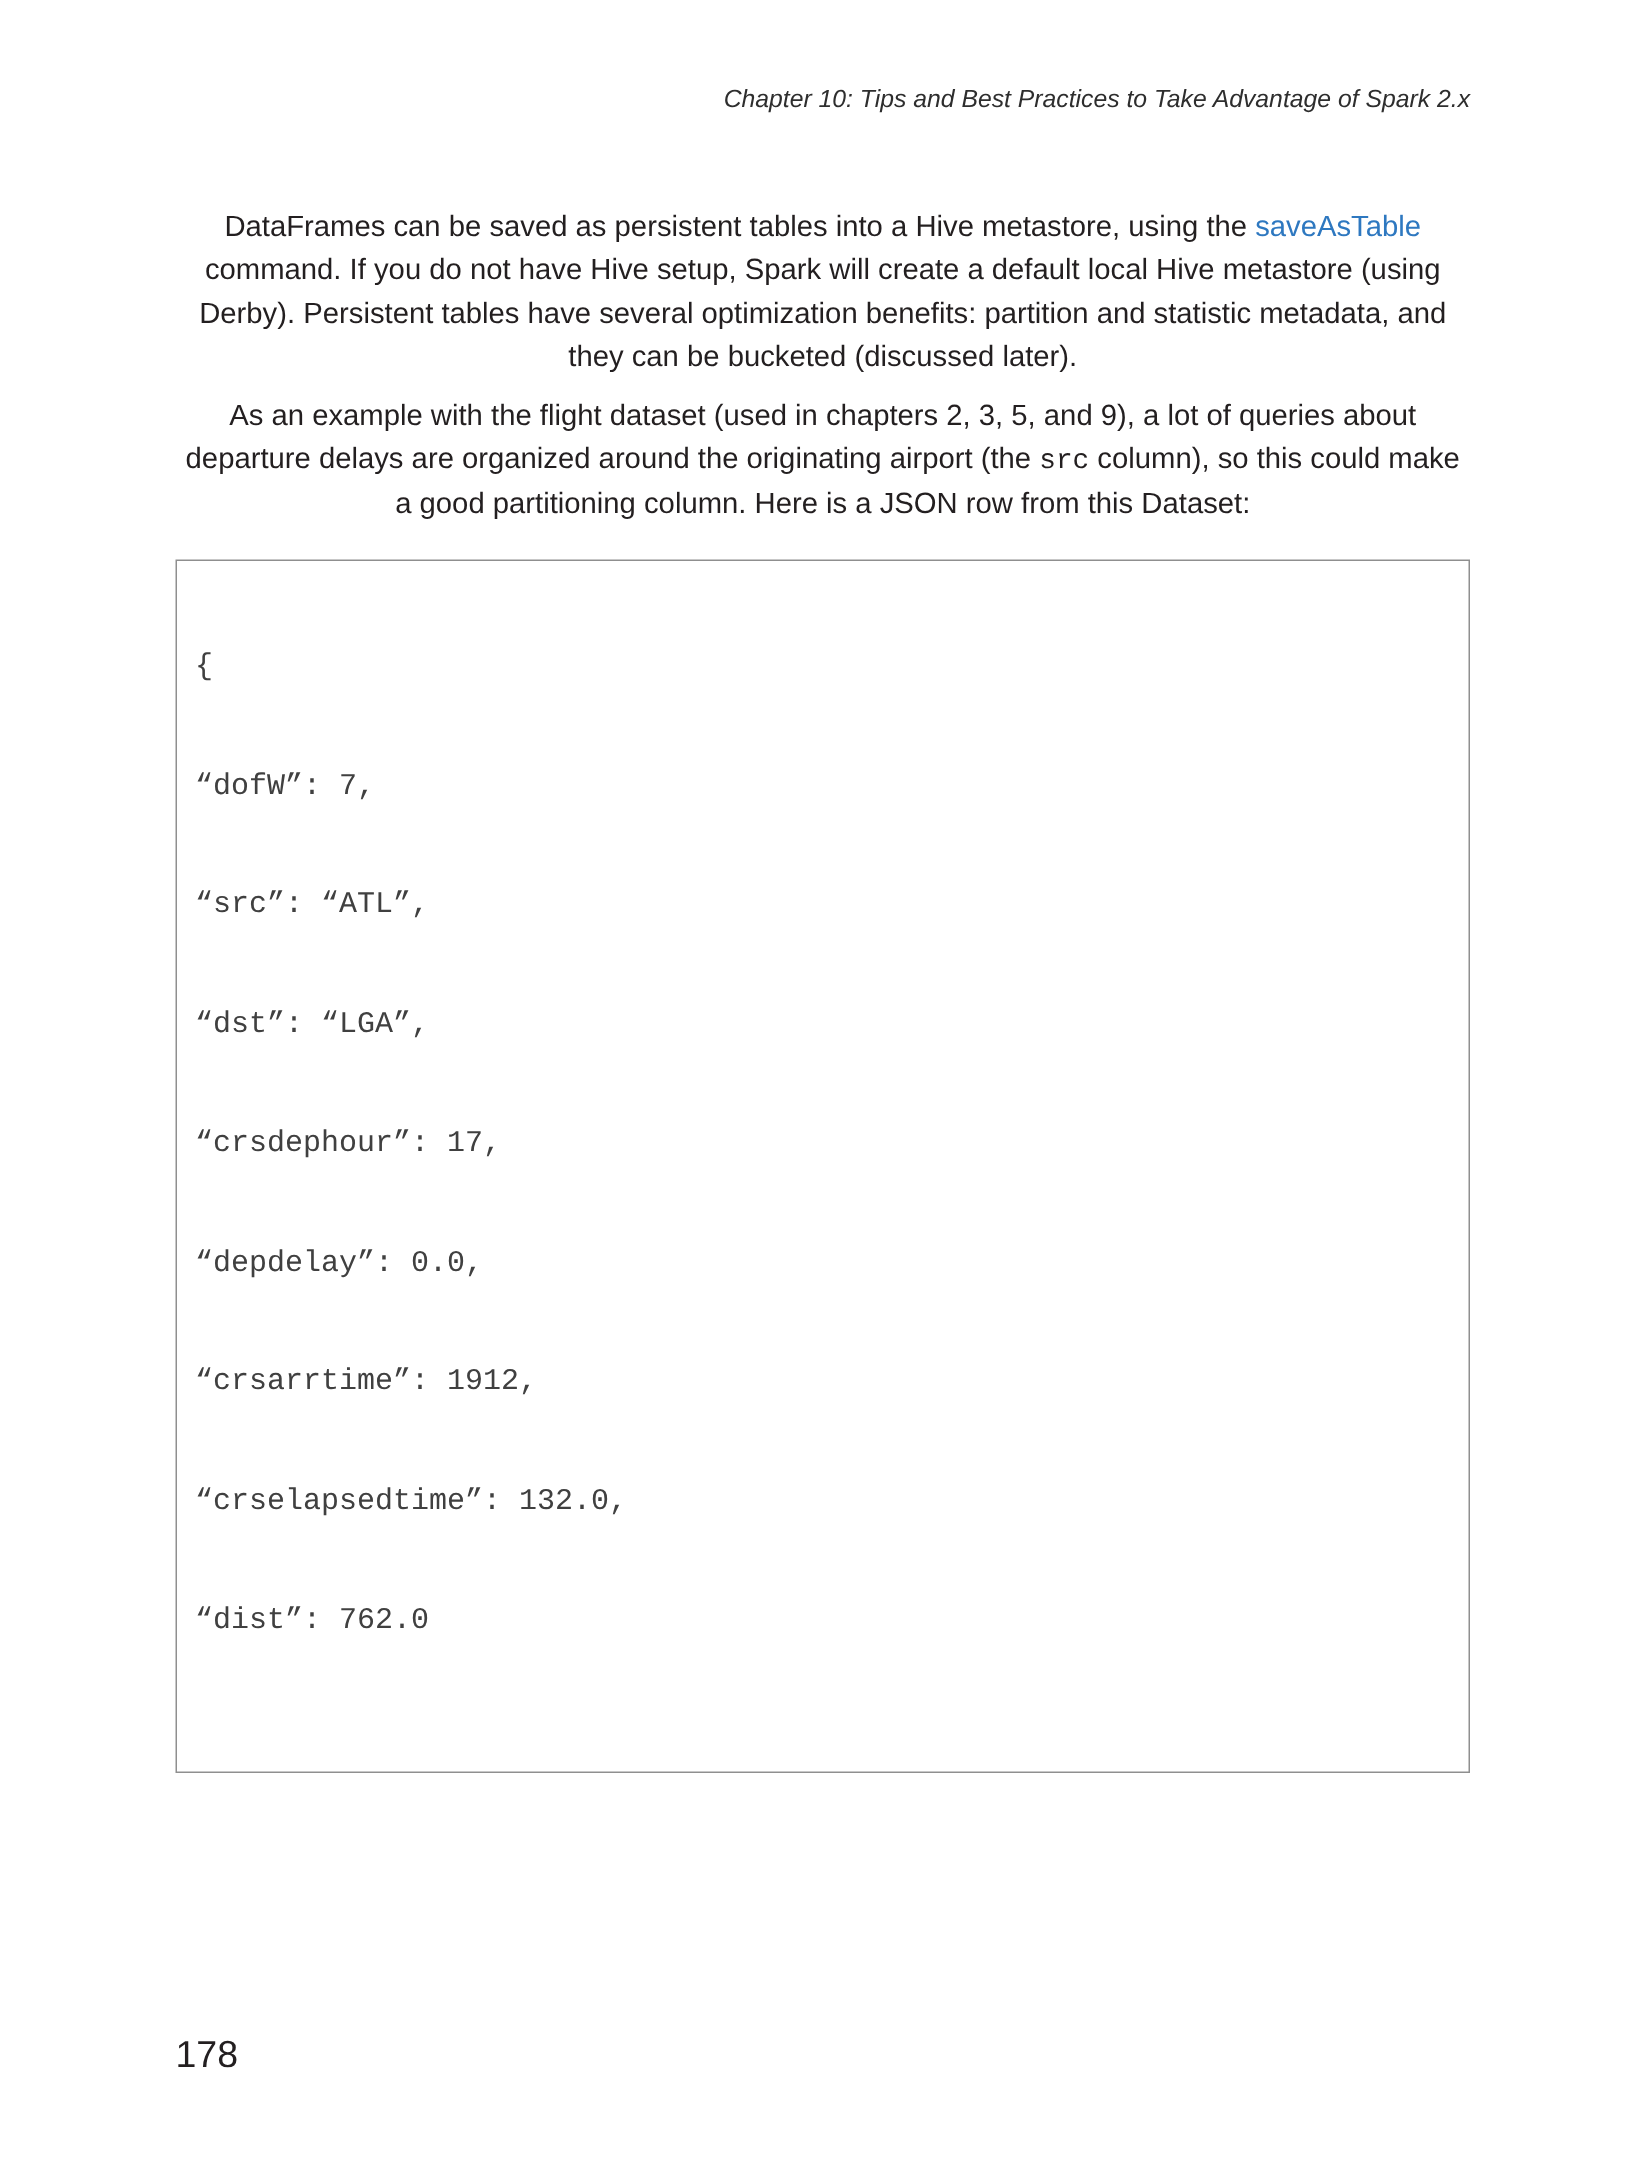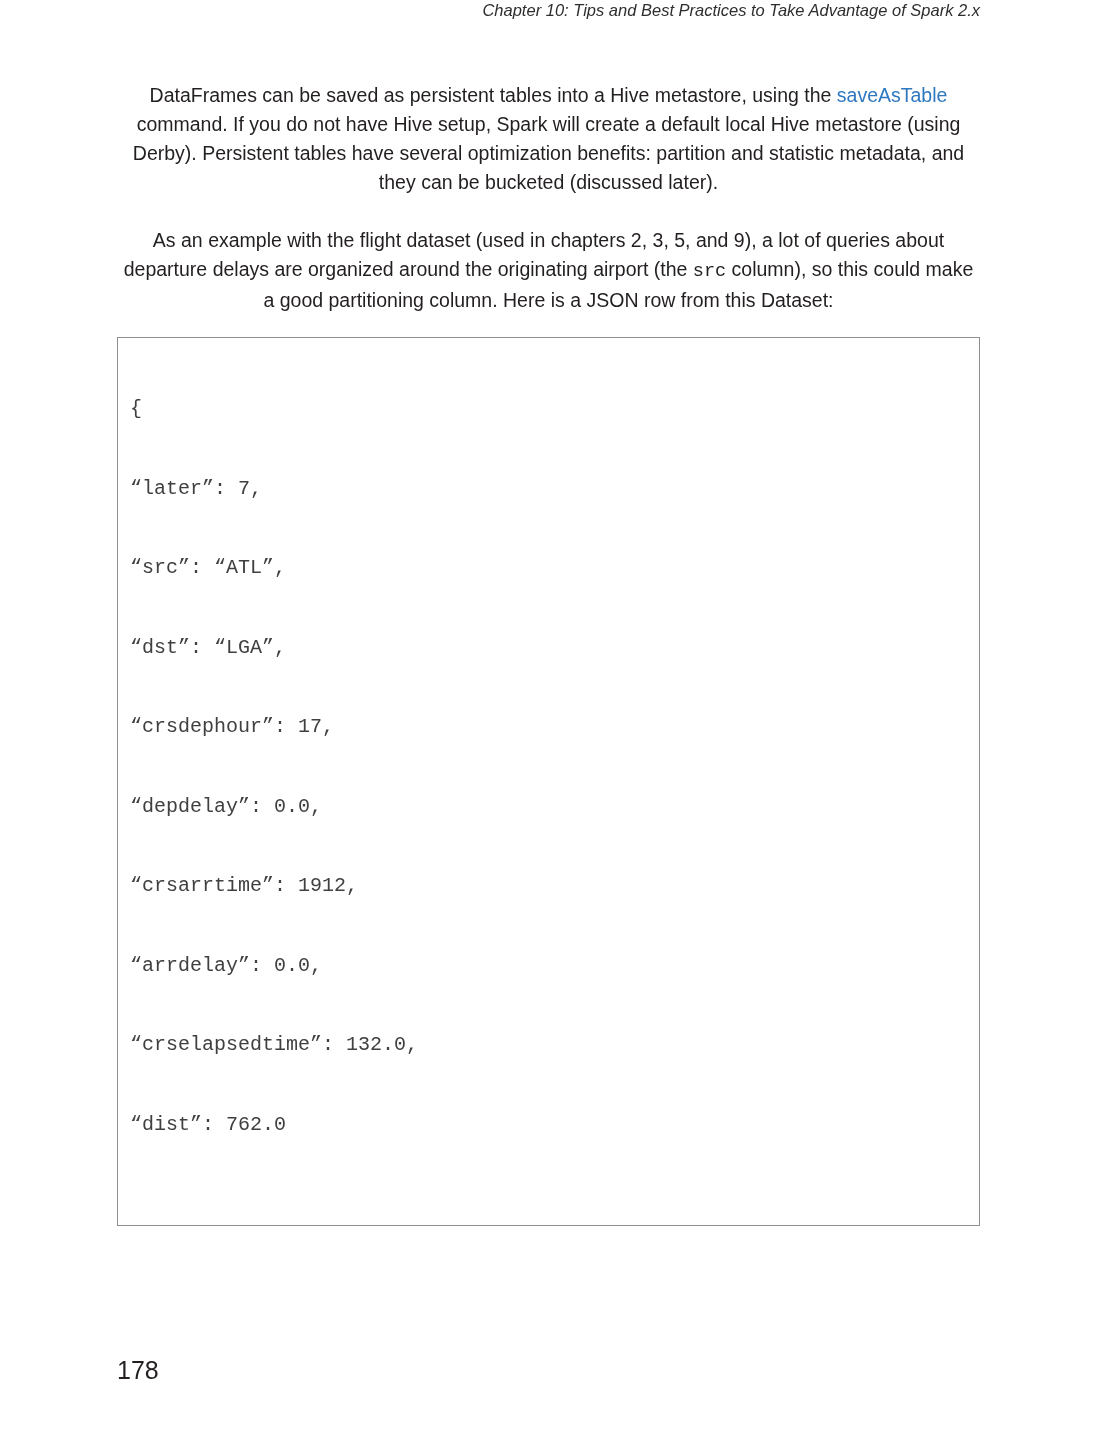--- a/index.html
+++ b/index.html
@@ -19,35 +19,36 @@
     color: var(--body-text);
     position: relative;
     overflow: hidden;
   }
   .page-inner {
     margin: 0 auto;
     width: 863px;
     padding-left: 0;
   }
   .running-head {
+    padding-top: 56px;
     text-align: right;
     font-style: italic;
     font-size: 16.5px;
     line-height: 20px;
     color: var(--head-text);
   }
   .body-para {
     font-size: 19.5px;
     line-height: 29px;
     margin: 0;
     text-align: center;
     color: var(--body-text);
   }
   .para-1 { margin-top: 61px; }
-  .para-2 { margin-top: 29px; }
+  .para-2 { margin-top: 10px; }
   .inline-code {
     font-family: "Liberation Mono", monospace;
     font-size: 18.5px;
   }
   .link {
     color: var(--link-blue);
     text-decoration: none;
     cursor: pointer;
   }
   .code-block {
@@ -77,27 +78,26 @@
 <div class="page-inner">
 
   <div class="running-head">Chapter 10: Tips and Best Practices to Take Advantage of Spark 2.x</div>
 
   <p class="body-para para-1"><span>DataFrames can be saved as persistent tables into a Hive metastore, using the </span><a class="link">saveAsTable</a><span> command. If you do not have Hive setup, Spark will create a default local Hive metastore (using Derby). Persistent tables have several optimization benefits: partition and statistic metadata, and they can be bucketed (discussed later).</span></p>
 
   <p class="body-para para-2"><span>As an example with the flight dataset (used in chapters 2, 3, 5, and 9), a lot of queries about departure delays are organized around the originating airport (the </span><span class="inline-code">src</span><span> column), so this could make a good partitioning column. Here is a JSON row from this Dataset:</span></p>
 
   <div class="code-block">
     <div class="code-line">{</div>
-    <div class="code-line">“later”: 7,</div>
+    <div class="code-line">“dofW”: 7,</div>
     <div class="code-line">“src”: “ATL”,</div>
     <div class="code-line">“dst”: “LGA”,</div>
     <div class="code-line">“crsdephour”: 17,</div>
     <div class="code-line">“depdelay”: 0.0,</div>
     <div class="code-line">“crsarrtime”: 1912,</div>
-    <div class="code-line">“arrdelay”: 0.0,</div>
     <div class="code-line">“crselapsedtime”: 132.0,</div>
     <div class="code-line">“dist”: 762.0</div>
     
   </div>
 
 </div>
 
 <div class="page-number">178</div>
 
 </body></html>

